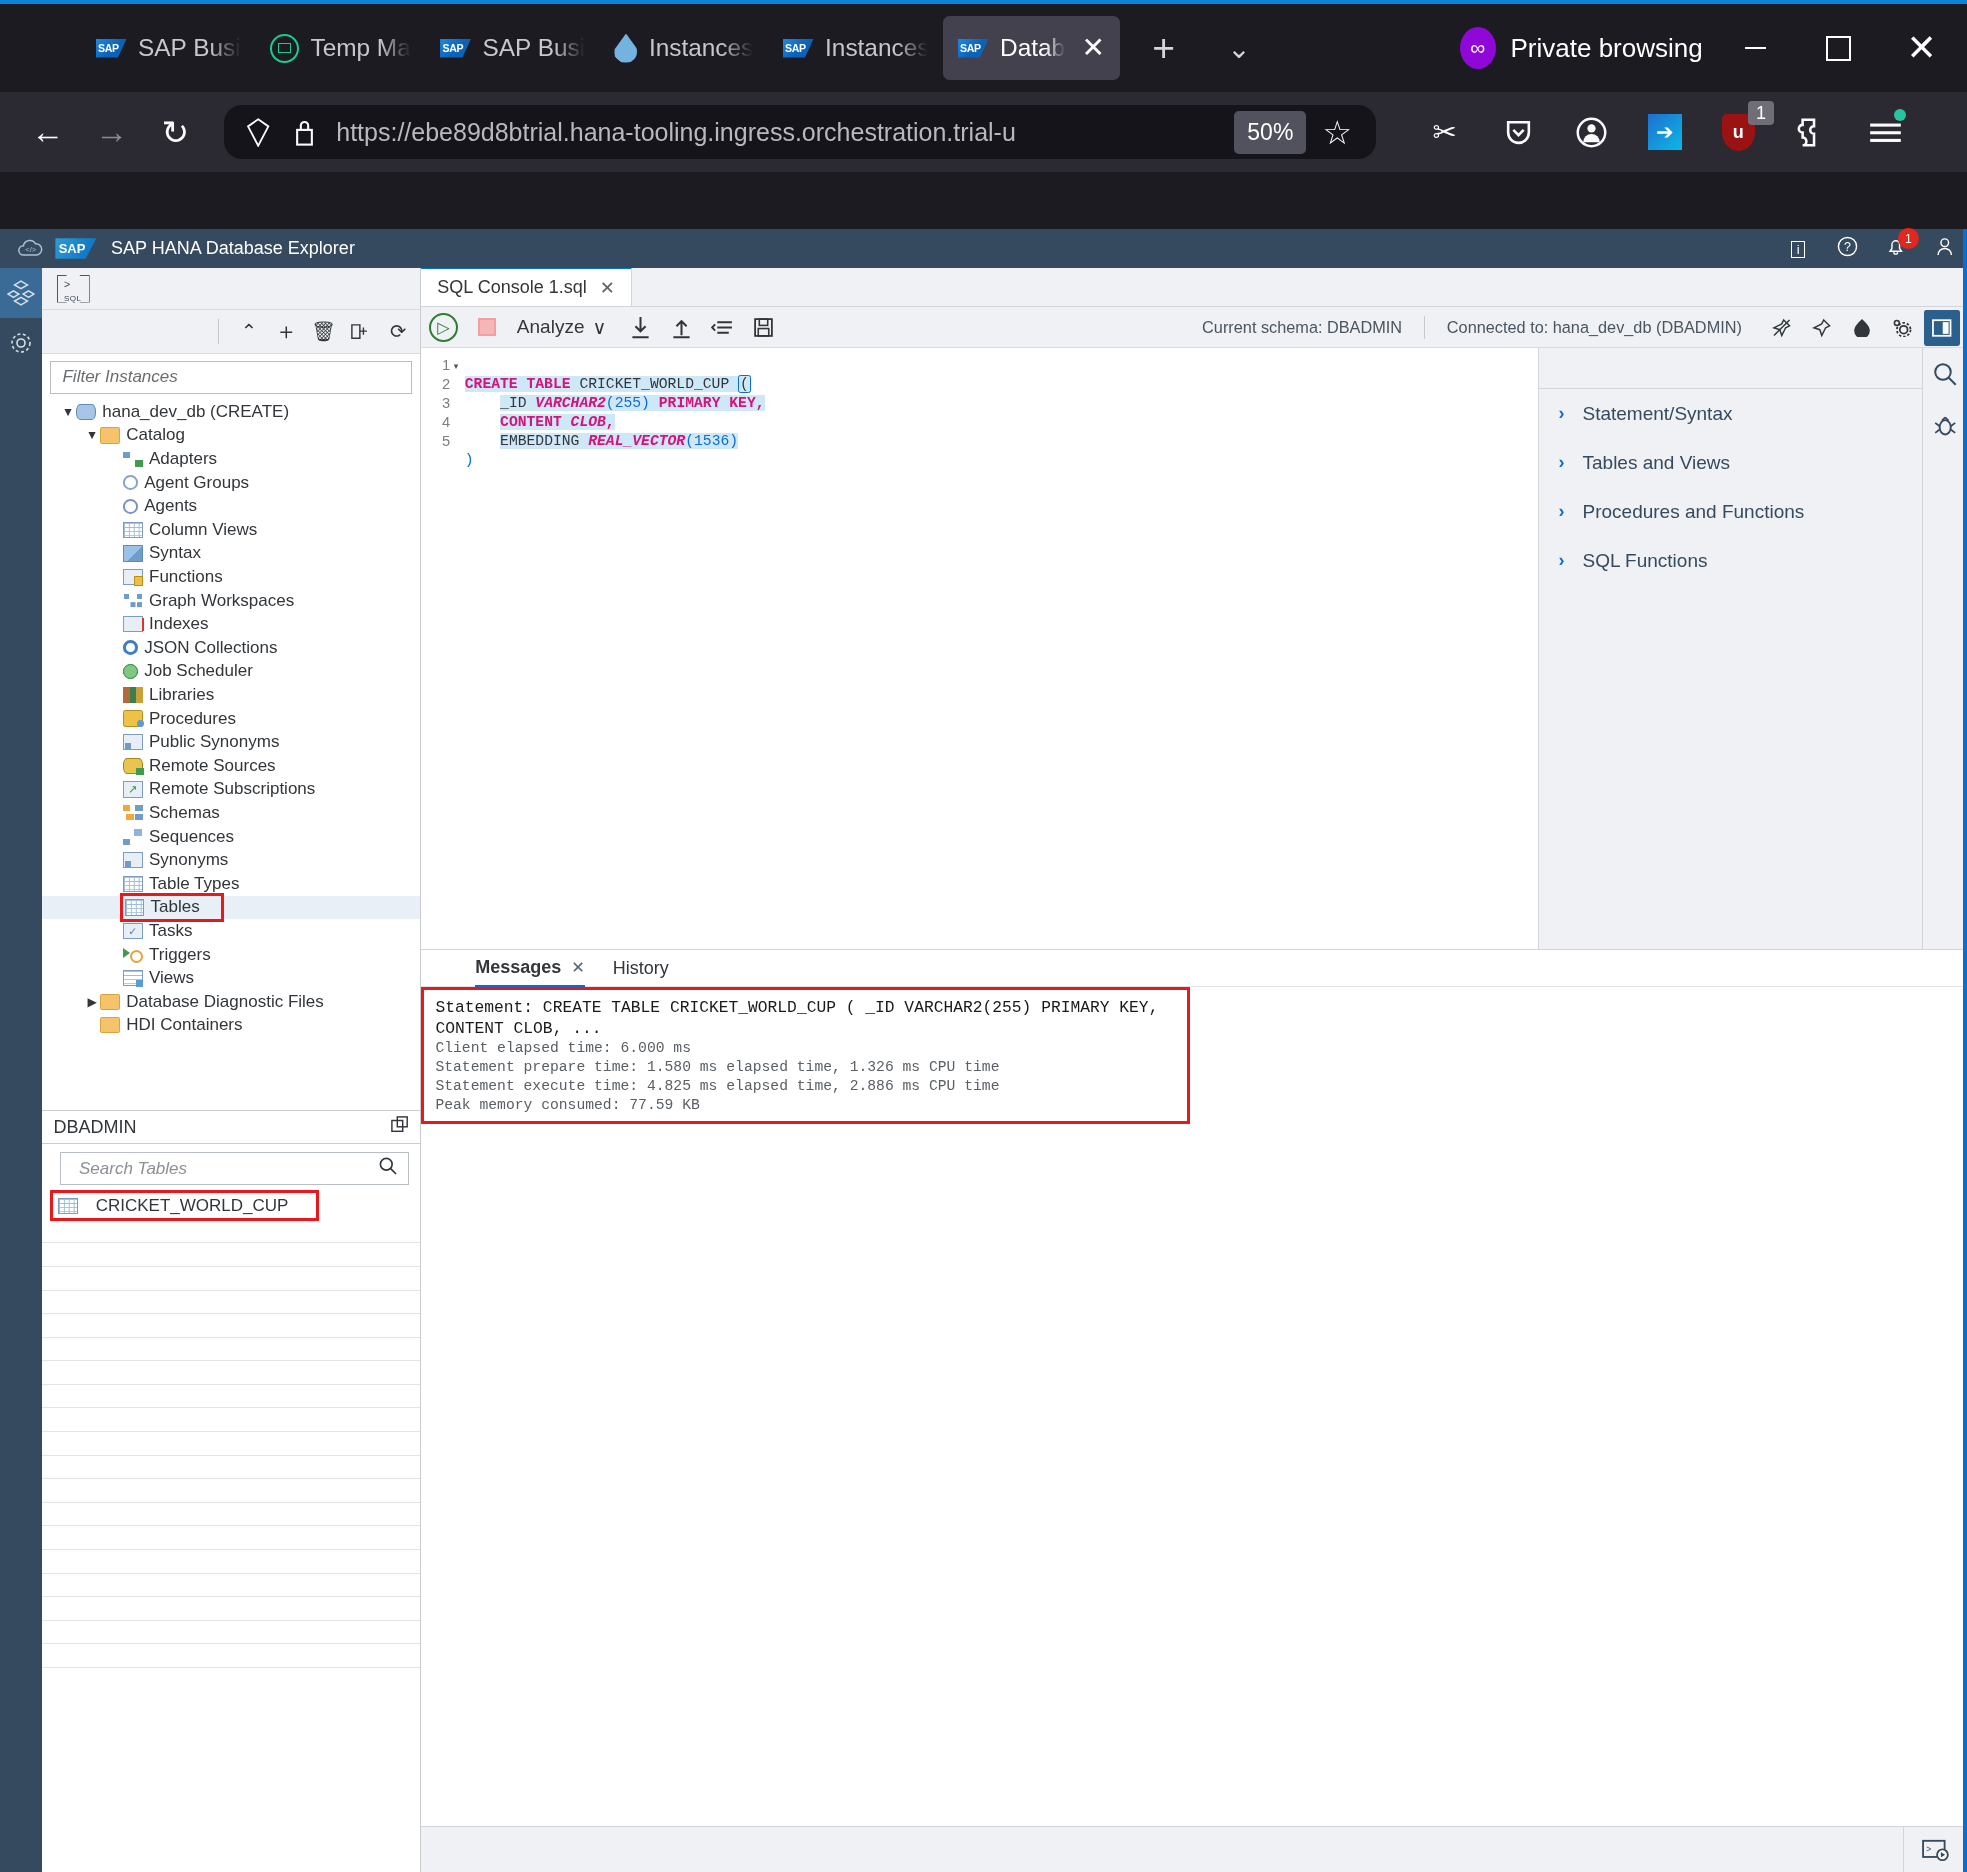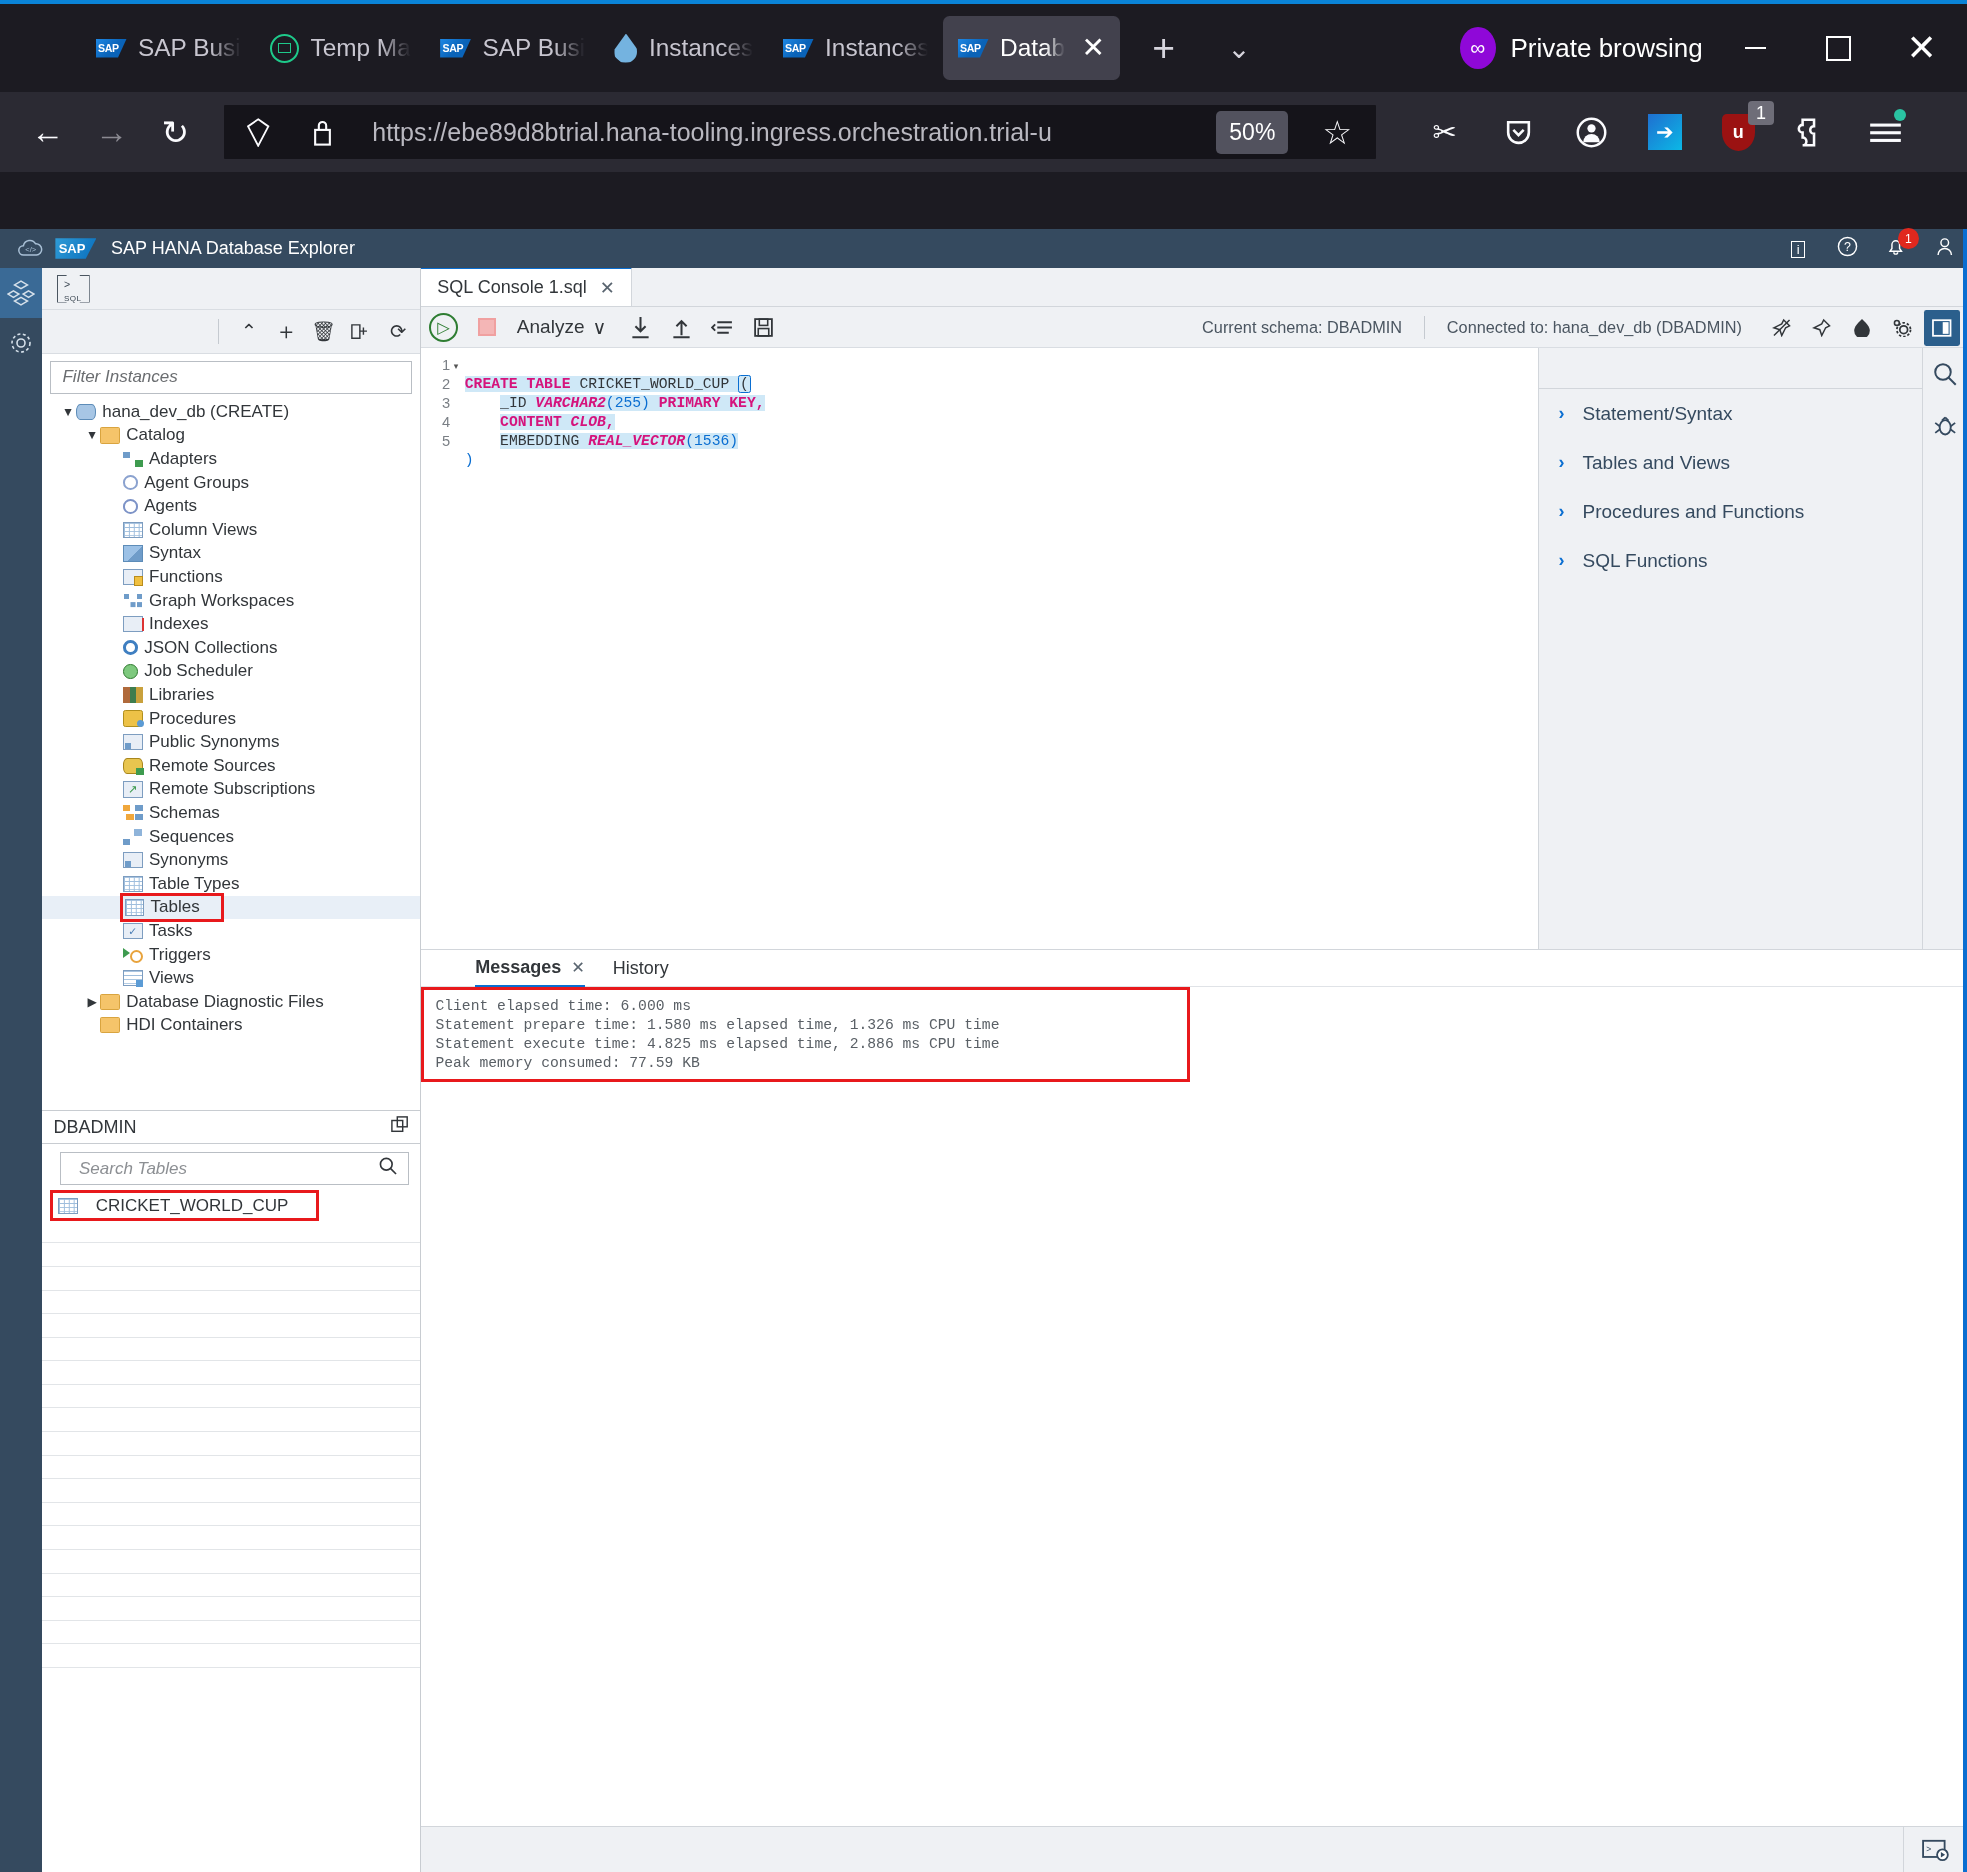--- a/index.html
+++ b/index.html
@@ -51,22 +51,22 @@
   .priv-badge { display:flex; align-items:center; gap:14.7px; color:#fff; font-size:26px; }
   .priv-ico { width:36px;height:42px;border-radius:50%; background:#8f08d8; display:flex;align-items:center;justify-content:center;color:#fff;font-size:21px; }
   .win-btn { width:60px; height:60px; display:flex;align-items:center;justify-content:center; color:#fff; font-size:24.4px; }
   .win-btn.min::after { content:""; width:21px;height:2.4px;background:#fff; display:block;}
   .win-btn.max::after { content:""; width:21px;height:21px;border:2.4px solid #fff; display:block;}
   .win-btn.cls { font-size:36px; font-weight:300; }
 
   .ff-navbar { height: 80px; background:#2b2a33; display:flex; align-items:center; padding: 0 18px; gap: 4.9px; }
   .nav-ico { width:59px;height:59px; display:flex;align-items:center;justify-content:center; color:#fbfbfe; font-size:33px; }
   .nav-ico.fwd { color:#8b8a92; }
-  .urlbar { flex:none; width: 1152px; height: 54px; background:#15141a; border-radius:1px;
-            display:flex; align-items:center; padding: 0 11.4px; margin-left:14.7px; gap:21px; overflow:hidden; }
+  .urlbar { flex:none; width: 1152px; height: 54px; background:#15141a; border-radius:18px;
+            display:flex; align-items:center; padding: 0 11.4px; margin-left:14.7px; gap:3px; overflow:hidden; }
   .url-ico { width:44px;height:44px; display:flex;align-items:center;justify-content:center; color:#fbfbfe; }
   .url-text { color:#b9b8c0; font-size:25px; flex:1; white-space:nowrap; overflow:hidden; padding-left:6.5px;
     -webkit-mask-image: linear-gradient(to right,#000 94%,transparent 100%);
     mask-image: linear-gradient(to right,#000 94%,transparent 100%); }
   .zoom-pill { background:#52525e; color:#fff; font-size:23px; padding:8.1px 13px; border-radius:4.9px; flex:none; }
   .star-ico { color:#fbfbfe; font-size:33px; padding: 0 13px; flex:none;}
   .ff-actions { display:flex; align-items:center; gap:24.4px; margin-left: 39px; }
   .act { width:49px;height:49px; display:flex;align-items:center;justify-content:center; color:#fbfbfe; font-size:29px; position:relative;}
   .ext-blue { width:34px;height:36px; background:linear-gradient(135deg,#1f6fd0 0%, #0bb8e6 100%); position:relative; }
   .ext-blue::after{content:"➔"; position:absolute; inset:0; color:#fff; font-size:21px; display:flex;align-items:center;justify-content:center;}
@@ -728,20 +728,21 @@
           <div class="msg-tabs">
             <div class="msg-tab active">
               <span>Messages</span>
               <span class="x">✕</span>
             </div>
             <div class="msg-tab">
               <span>History</span>
             </div>
           </div>
           <div class="msg-body msg-outline" style="margin:0; width:769px;">
+            <div class="msg-stmt">Statement: CREATE TABLE CRICKET_WORLD_CUP ( _ID VARCHAR2(255) PRIMARY KEY, CONTENT CLOB, ...</div>
             <div class="msg-line">Client elapsed time:    6.000 ms</div>
             <div class="msg-line">Statement prepare time: 1.580 ms elapsed time, 1.326 ms CPU time</div>
             <div class="msg-line">Statement execute time: 4.825 ms elapsed time, 2.886 ms CPU time</div>
             <div class="msg-line">Peak memory consumed:   77.59 KB</div>
           </div>
           <div style="flex:1;"></div>
           <div class="bottom-status">
             <div class="bs-ico">
               <svg width="28" height="23" viewBox="0 0 26 20" style="font-size:26px">
                   <rect x="1" y="1" width="20" height="15" fill="none" stroke="#354a5f" stroke-width="1.7"></rect>

